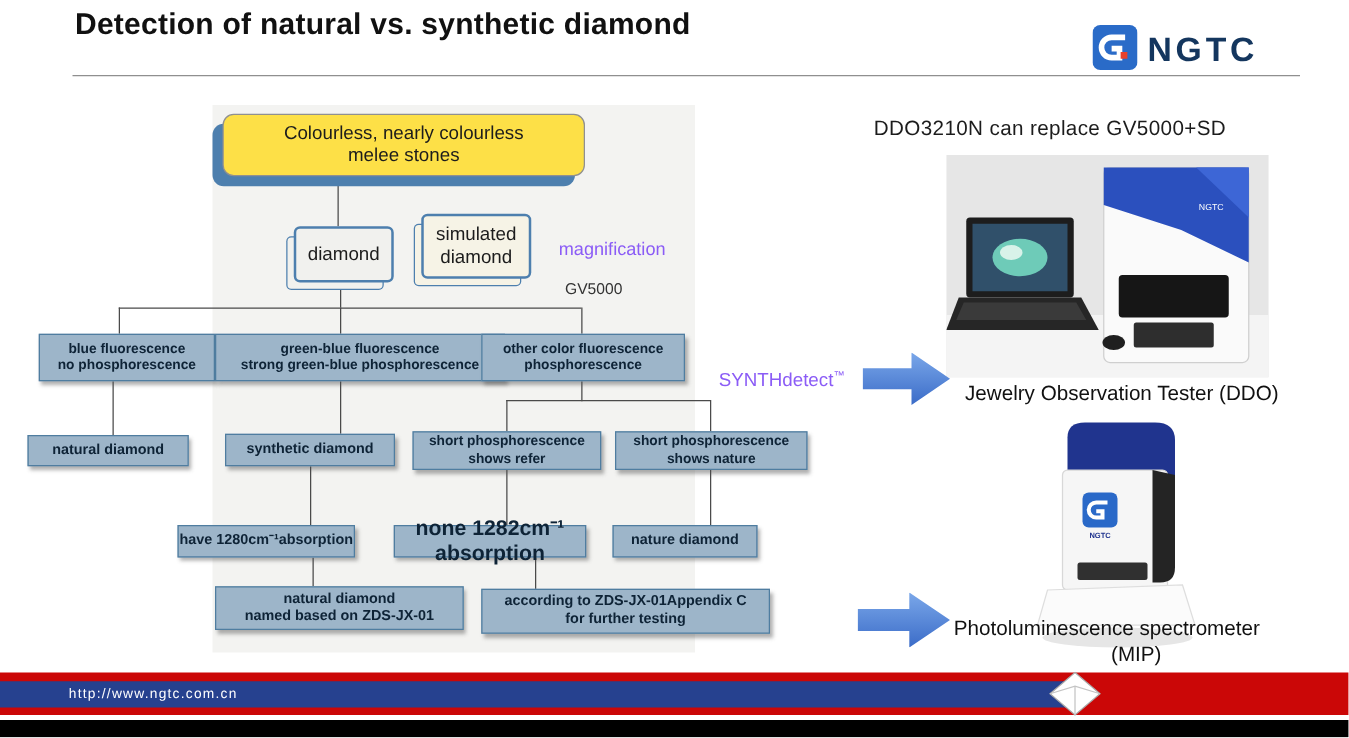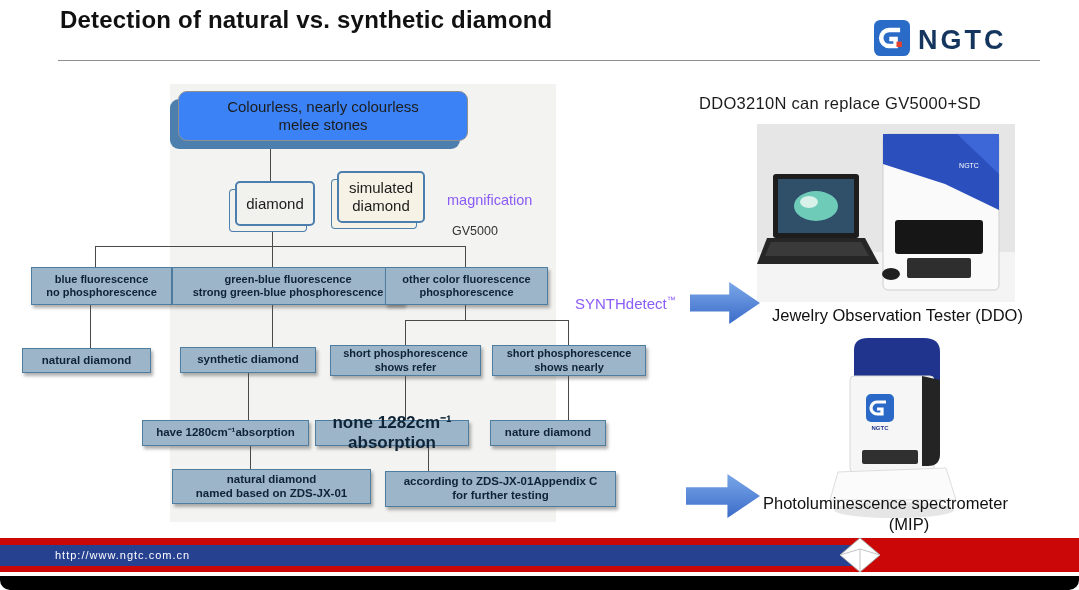--- a/index.html
+++ b/index.html
@@ -1,56 +1,56 @@
 <!DOCTYPE html>
 <html><head>
 <meta charset="utf-8">
 <style>
   * { margin:0; padding:0; box-sizing:border-box; }
   body { font-family:"Liberation Sans", sans-serif; background:#ffffff; }
-  .slide { position:relative; width:1079px; height:590px; background:#ffffff; overflow:hidden;border-radius:10px; }
+  .slide { position:relative; width:1079px; height:590px; background:#ffffff; overflow:hidden; }
 
   
   .title { position:absolute; left:60px; top:6px; font-size:24px; font-weight:bold; color:#111; letter-spacing:0.2px; }
   .title-rule { position:absolute; left:58px; top:60px; width:982px; height:1px; background:#8f8f8f; }
   .logo { position:absolute; left:874px; top:20px; display:flex; align-items:center; gap:8px; }
   .logo-text { font-size:27px; font-weight:bold; color:#14365e; letter-spacing:3px; }
 
   
   .chart-bg { position:absolute; left:170px; top:84px; width:386px; height:438px; background:#f3f3f1; }
 
   
   .vline { position:absolute; width:1px; background:#4a4a4a; }
   .hline { position:absolute; height:1px; background:#4a4a4a; }
 
   
   .node { position:absolute; display:flex; flex-direction:column; align-items:center; justify-content:center;
           text-align:center; background:#9db5c9; border:1px solid #4f7da0;
           box-shadow:2px 3px 3px rgba(80,80,80,.45); color:#0e2336; font-weight:bold;
           font-size:11px; line-height:1.2; }
 
-  .n-root { left:178px; top:91px; width:290px; height:50px; background:#3b82f6; border:1px solid #909090;
+  .n-root { left:178px; top:91px; width:290px; height:50px; background:#fde047; border:1px solid #909090;
             border-radius:9px; box-shadow:-8px 8px 0 0 #4d7fae; font-size:15px; font-weight:normal; color:#1c1c1c; }
   .n-diamond { left:235px; top:181px; width:80px; height:45px; background:#f1f1ee; border:2px solid #4d7fae;
                border-radius:5px; font-size:15px; font-weight:normal; color:#1c1c1c;
                box-shadow:-7px 7px 0 -2px #f1f1ee, -7px 7px 0 -1px #4d7fae; }
   .n-sim { left:337px; top:171px; width:88px; height:52px; background:#f6f3e6; border:2px solid #4d7fae;
            border-radius:5px; font-size:15px; font-weight:normal; color:#1c1c1c;
            box-shadow:-7px 7px 0 -2px #f6f3e6, -7px 7px 0 -1px #4d7fae; }
 
   .n-bluefluor { left:31px;  top:267px; width:141px; height:38px; }
   .n-greenblue { left:172px; top:267px; width:232px; height:38px; }
   .n-othercolor{ left:385px; top:267px; width:163px; height:38px; }
 
   .n-natural   { left:22px;  top:348px; width:129px; height:25px; font-size:11.5px; }
   .n-synthetic { left:180px; top:347px; width:136px; height:26px; font-size:11.5px; }
   .n-refer     { left:330px; top:345px; width:151px; height:31px; }
   .n-naturebox { left:492px; top:345px; width:154px; height:31px; }
 
-  .n-have  { left:142px; top:420px; width:167px; height:26px; font-size:11.5px; }
+  .n-have  { left:142px; top:420px; width:142px; height:26px; font-size:11.5px; }
   .n-none  { left:315px; top:420px; width:154px; height:26px; font-size:17px; }
   .n-naturedia { left:490px; top:420px; width:116px; height:26px; font-size:11.5px; }
 
   .n-named     { left:172px; top:469px; width:199px; height:35px; font-size:11.5px; }
   .n-according { left:385px; top:471px; width:231px; height:36px; font-size:11.5px; }
 
   
   .fc-label { position:absolute; color:#8b5cf6; }
   .lab-mag  { left:447px; top:192px; font-size:14.5px; }
   .lab-gv   { left:452px; top:224px; font-size:12.5px; color:#333; }
@@ -157,21 +157,21 @@
   </div>
   <div class="node n-synthetic">
     <span>synthetic diamond</span>
   </div>
   <div class="node n-refer">
     <span>short phosphorescence</span>
     <span>shows refer</span>
   </div>
   <div class="node n-naturebox">
     <span>short phosphorescence</span>
-    <span>shows nearly</span>
+    <span>shows nature</span>
   </div>
 
   <div class="node n-have">
     <span>have 1280cm⁻¹absorption</span>
   </div>
   <div class="node n-none">
     <span>none 1282cm⁻¹ absorption</span>
   </div>
   <div class="node n-naturedia">
     <span>nature diamond</span>

